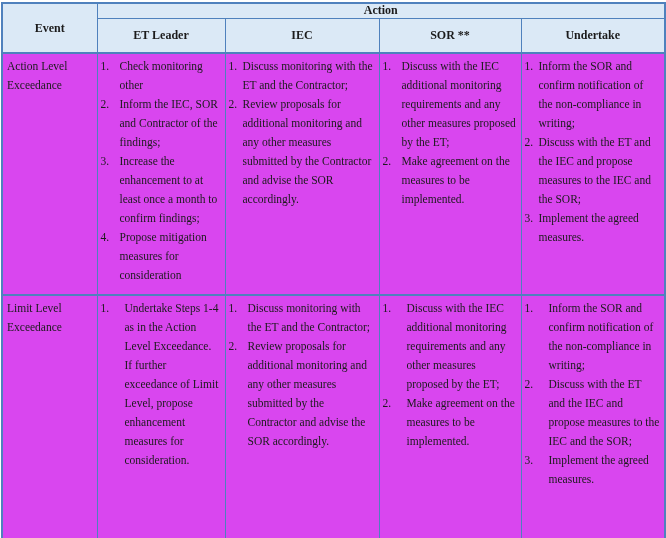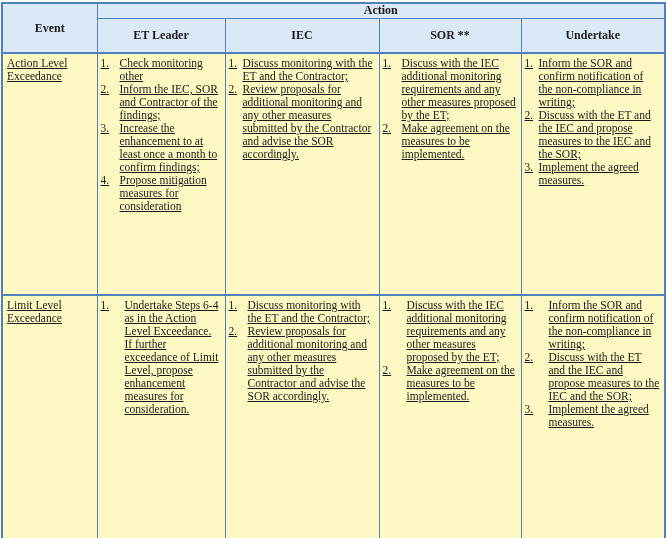--- a/index.html
+++ b/index.html
@@ -39,25 +39,24 @@
     background: var(--header-fill);
     font-weight: bold;
     text-align: center;
     font-size: 12px;
     vertical-align: middle;
   }
   th.h-action { height: 15px; line-height: 13px; border-bottom-width: 1px; }
   tr.subhead th { height: 35px; line-height: 16px; border-bottom: 2px solid var(--border-color); }
   th.h-event { border-bottom: 2px solid var(--border-color); margin-top: 16px; }
   td {
-    background: #fef9c3;
+    background: #d946ef;
     font-size: 11.5px;
-    line-height: 13px;
+    line-height: 19px;
     padding: 3px 4px 2px 3px;
-    text-decoration: underline;
   }
   tr.row-1 td { height: 242px; border-bottom: 2px solid var(--border-color); }
   tr.row-2 td { height: 276px; }
   td.event-label { padding-left: 4px; }
   
   .oli { display: flex; align-items: flex-start; }
   .onum { flex: 0 0 var(--tab, 16px); }
   .otxt { flex: 1 1 auto; }
   .tab-sm { --tab: 14px; }
   .tab-md { --tab: 19px; }
@@ -148,21 +147,21 @@
               <span class="onum">3.</span>
               <span class="otxt">Implement the agreed measures.</span>
             </div>
           </td>
       </tr>
       <tr class="row-2">
         <td class="event-label">Limit Level Exceedance</td>
         <td class="tab-lg">
             <div class="oli">
               <span class="onum">1.</span>
-              <span class="otxt">Undertake Steps 6-4 as in the Action Level Exceedance. If further exceedance of Limit Level, propose enhancement measures for consideration.</span>
+              <span class="otxt">Undertake Steps 1-4 as in the Action Level Exceedance. If further exceedance of Limit Level, propose enhancement measures for consideration.</span>
             </div>
           </td>
         <td class="tab-md">
             <div class="oli">
               <span class="onum">1.</span>
               <span class="otxt">Discuss monitoring with the ET and the Contractor;</span>
             </div>
             <div class="oli">
               <span class="onum">2.</span>
               <span class="otxt">Review proposals for additional monitoring and any other measures submitted by the Contractor and advise the SOR accordingly.</span>

